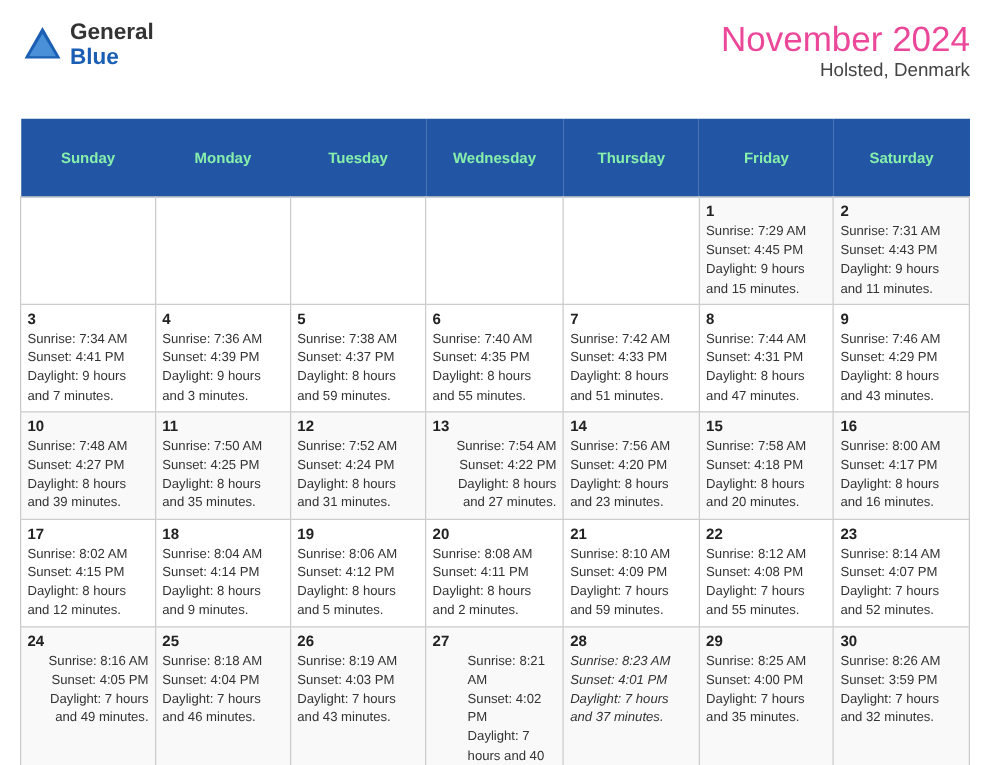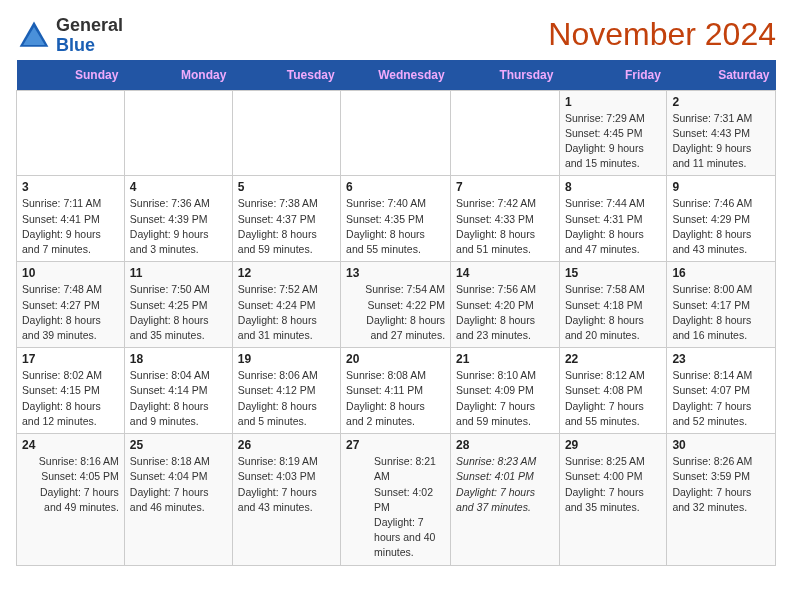--- a/index.html
+++ b/index.html
@@ -7,21 +7,21 @@
       font-family: Arial, sans-serif;
       background: #fff;
       width: 792px;
       min-height: 612px;
       padding: 16px;
     }
     .header-area {
       display: flex;
       justify-content: space-between;
       align-items: flex-start;
-      margin-bottom: 4px;
+      margin-bottom: 30px;
     }
     .logo {
       display: flex;
       align-items: center;
       gap: 4px;
     }
     .logo-text {
       font-size: 18px;
       font-weight: bold;
       line-height: 1.1;
@@ -29,38 +29,38 @@
     .logo-general { color: #333; }
     .logo-blue { color: #1a5fb4; }
     .logo-icon {
       width: 36px;
       height: 36px;
     }
     .title-area {
       text-align: right;
     }
     .month-title {
-      font-size: 32px;
+      font-size: 28px;
       font-weight: normal;
-      color: #c2410c;
+      color: #ec4899;
     }
     .location {
       font-size: 15px;
       color: #444;
     }
     table {
       width: 100%;
       border-collapse: collapse;
       font-size: 11px;
     }
     thead tr th {
       background: #2255a4;
-      color: #f0abfc;
-      text-align: right;
-      padding: 8px 6px;
+      color: #86efac;
+      text-align: center;
+      padding: 24px 6px;
       font-size: 12px;
       font-weight: bold;
     }
     tbody tr td {
       border: 1px solid #ccc;
       vertical-align: top;
       padding: 4px 5px;
       min-height: 70px;
       height: 80px;
       width: 113px;
@@ -99,20 +99,21 @@
       <polygon points="20,4 36,32 4,32" fill="#1a5fb4"></polygon>
       <polygon points="20,10 32,30 8,30" fill="#4a90d9"></polygon>
     </svg>
     <div class="logo-text">
       <span class="logo-general">General</span><br>
       <span class="logo-blue">Blue</span>
     </div>
   </div>
   <div class="title-area">
     <div class="month-title">November 2024</div>
+    <div class="location">Holsted, Denmark</div>
   </div>
 </div>
 
 <table>
   <thead>
     <tr>
     <th>Sunday</th>
         <th>Monday</th>
         <th>Tuesday</th>
         <th>Wednesday</th>
@@ -137,21 +138,21 @@
         <td>
           <span class="day-num">2</span>
           <div class="day-info" style="white-space: pre-line;">Sunrise: 7:31 AM
 Sunset: 4:43 PM
 Daylight: 9 hours and 11 minutes.</div>
         </td>
       </tr>
       <tr>
         <td>
           <span class="day-num">3</span>
-          <div class="day-info" style="white-space: pre-line;">Sunrise: 7:11 AM
+          <div class="day-info" style="white-space: pre-line;">Sunrise: 7:34 AM
 Sunset: 4:41 PM
 Daylight: 9 hours and 7 minutes.</div>
         </td>
         <td>
           <span class="day-num">4</span>
           <div class="day-info" style="white-space: pre-line;">Sunrise: 7:36 AM
 Sunset: 4:39 PM
 Daylight: 9 hours and 3 minutes.</div>
         </td>
         <td>

